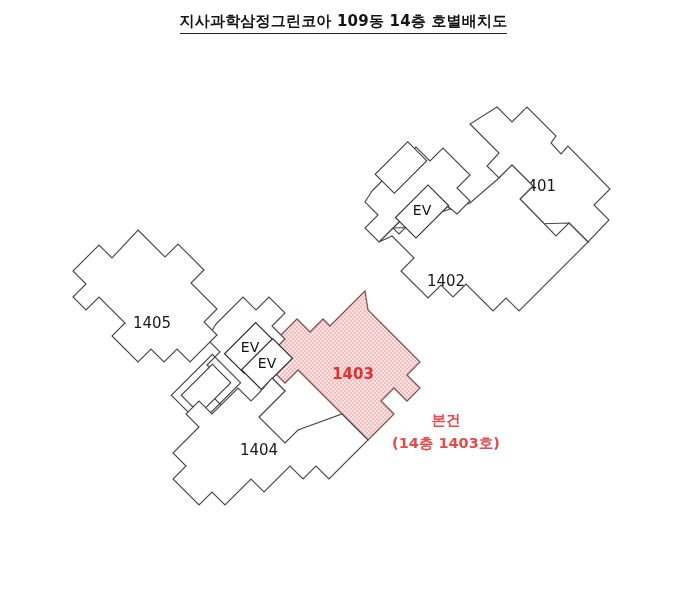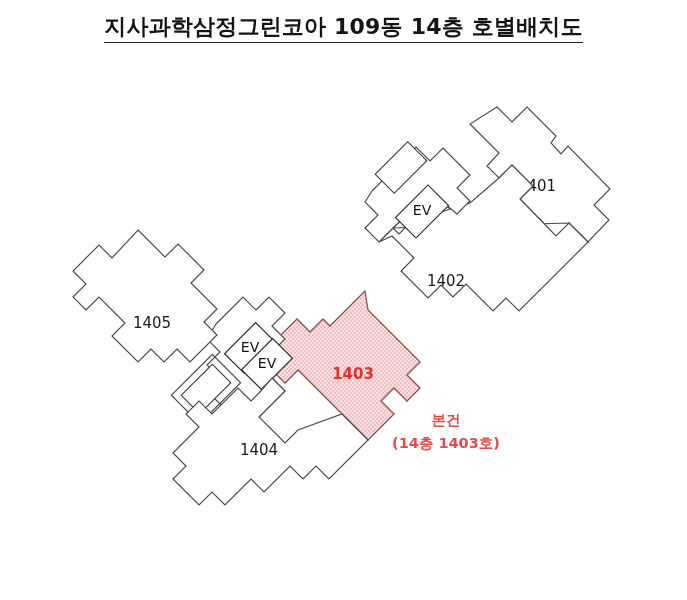--- a/index.html
+++ b/index.html
@@ -16,21 +16,21 @@
     font-family: "DejaVu Sans", "Liberation Sans", sans-serif;
     color: #1a1a1a;
   }
 
   #page-title {
     position: absolute;
     top: 12px;
     left: 0;
     width: 687px;
     text-align: center;
-    font-size: 22px;
+    font-size: 15px;
     font-weight: 700;
     letter-spacing: 0.2px;
     color: #141414;
     white-space: nowrap;
   }
   #page-title .title-underline-text {
     border-bottom: 1.6px solid #222;
     padding-bottom: 3px;
   }
 

